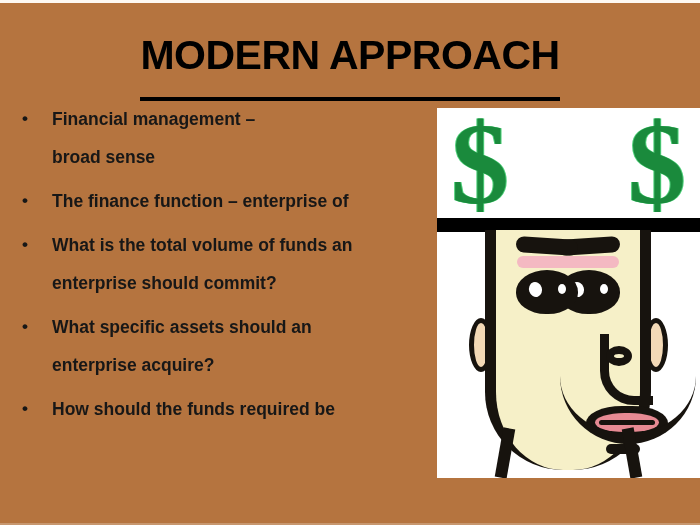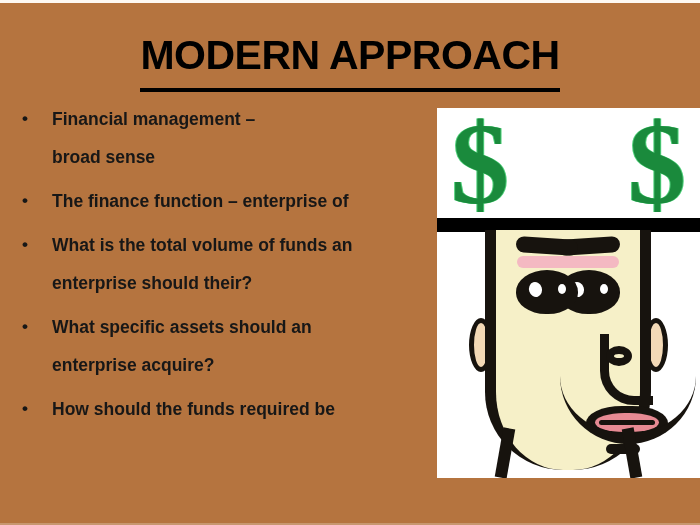--- a/index.html
+++ b/index.html
@@ -73,21 +73,21 @@
     color: #000000;
     font-size: 41px;
     font-weight: bold;
     letter-spacing: -0.5px;
     line-height: 50px;
     white-space: nowrap;
   }
   #title .ul {
     display: inline-block;
     border-bottom: 4px solid #000000;
-    padding-bottom: 8px;
+    padding-bottom: 17px;
   }
 
   
   #body {
     position: absolute;
     top: 100px;
     left: 10px;
     width: 420px;
   }
   .bullet-block {
@@ -351,21 +351,21 @@
         <span class="txt">The finance function – enterprise of</span>
       </div>
     </div>
 
     <div class="bullet-block">
       <div class="bline">
         <span class="marker">•</span>
         <span class="txt">What is the total volume of funds an</span>
       </div>
       <div class="bline cont">
-        <span class="txt">enterprise should their?</span>
+        <span class="txt">enterprise should commit?</span>
       </div>
     </div>
 
     <div class="bullet-block">
       <div class="bline">
         <span class="marker">•</span>
         <span class="txt">What specific assets should an</span>
       </div>
       <div class="bline cont">
         <span class="txt">enterprise acquire?</span>

